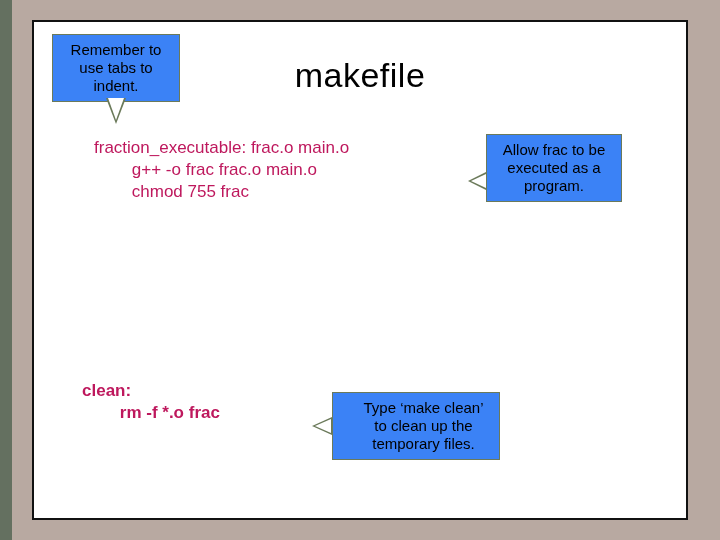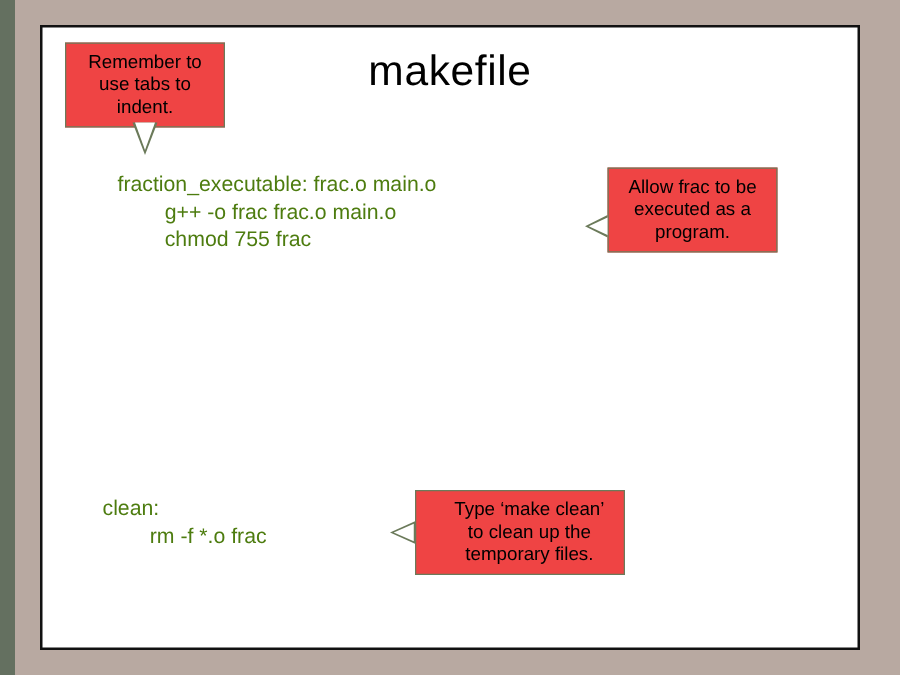--- a/index.html
+++ b/index.html
@@ -19,30 +19,30 @@
   }
   .slide {
     position: absolute;
     left: 32px; top: 20px;
     width: 656px; height: 500px;
     background: #fff;
     border: 2px solid #111;
   }
   .title {
     position: absolute;
-    left: 0; right: 0; top: 16px;
+    left: 0; right: 0; top: 34px;
     text-align: center;
     font-size: 34px;
     font-weight: 400;
     letter-spacing: 0.5px;
   }
   .callout {
     position: absolute;
     border: 1.5px solid #6b7a5a;
-    background: #ef4444;
+    background: #3b82f6;
     padding: 6px 8px;
     font-size: 15px;
     text-align: center;
     line-height: 1.2;
   }
   .callout-remember { left: 18px; top: 12px; width: 128px; }
   .callout-allow    { left: 452px; top: 112px; width: 136px; }
   .callout-clean    { left: 298px; top: 370px; width: 168px; padding-left: 23px; }
   .pointer {
     position: absolute;
@@ -88,26 +88,26 @@
     position: absolute;
     left: 3px; top: -7px;
     border-style: solid;
     border-width: 7px 16px 7px 0;
     border-color: transparent #fff transparent transparent;
   }
   .codeblock {
     position: absolute;
     font-size: 17px;
     line-height: 1.3;
-    color: #4d7c0f;
+    color: #be185d;
     white-space: pre;
   }
   .code1 { left: 60px; top: 115px; }
   .code2 { left: 42px; top: 228px; }
-  .code3 { left: 48px; top: 374px; }
+  .code3 { left: 48px; top: 358px; font-weight: bold; }
 </style>
 </head>
 <body>
 
 <div class="accent-bar"></div>
 
 <div class="slide">
 
   <div class="title">makefile</div>
 

